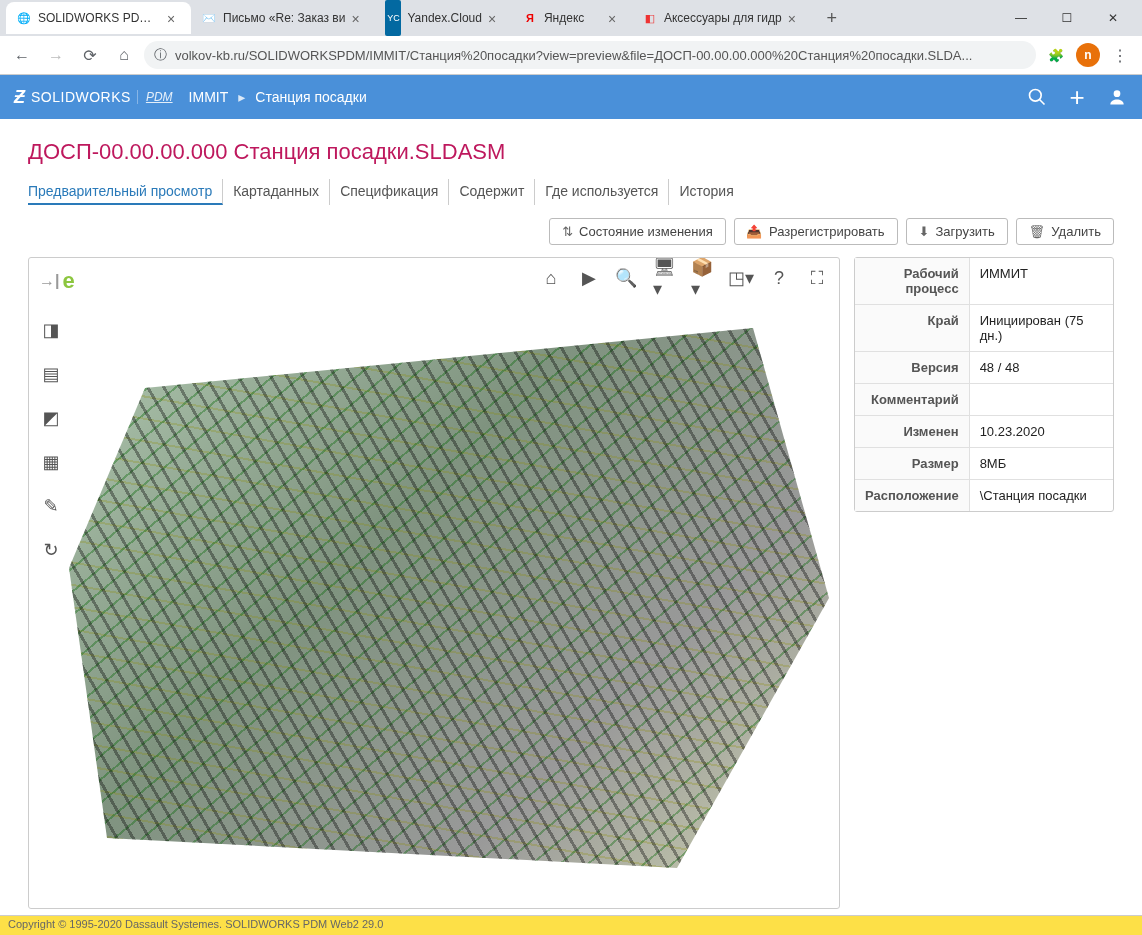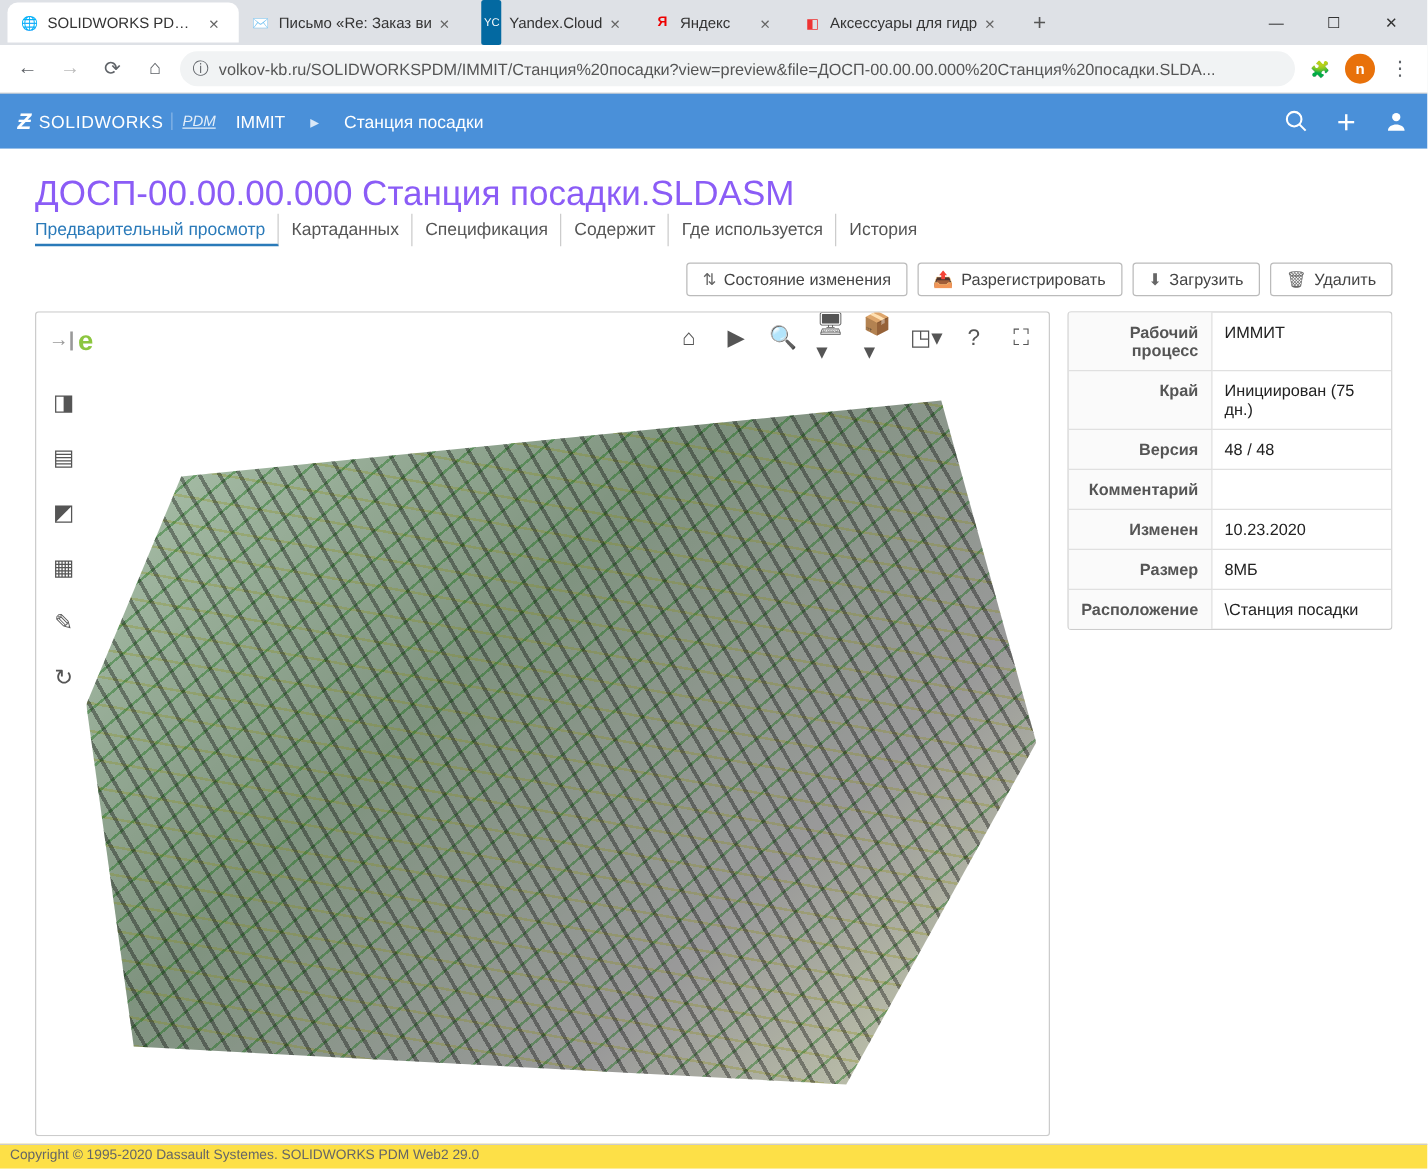--- a/index.html
+++ b/index.html
@@ -26,28 +26,28 @@
 .ext-btn { width: 28px; height: 28px; display: flex; align-items: center; justify-content: center; color: #5f6368; }
 .profile-btn { width: 24px; height: 24px; border-radius: 50%; background: #e8710a; color: #fff; display: flex; align-items: center; justify-content: center; font-size: 12px; font-weight: bold; }
 .menu-btn { width: 28px; height: 28px; display: flex; align-items: center; justify-content: center; color: #5f6368; font-size: 16px; }
 
 
 .app-header { background: #4a90d9; color: #fff; height: 44px; display: flex; align-items: center; padding: 0 14px; gap: 16px; }
 .logo { display: flex; align-items: center; gap: 6px; font-size: 14px; }
 .logo-ds { font-style: italic; font-weight: bold; font-size: 18px; }
 .logo-sw { font-weight: normal; letter-spacing: 0.5px; }
 .logo-pdm { font-style: italic; opacity: 0.85; font-size: 12px; border-left: 1px solid rgba(255,255,255,0.4); padding-left: 8px; text-decoration: underline; }
-.breadcrumb { display: flex; align-items: center; gap: 20px; font-size: 14px; }
+.breadcrumb { display: flex; align-items: center; gap: 10px; font-size: 14px; }
 .bc-sep { opacity: 0.8; }
 .header-actions { margin-left: auto; display: flex; gap: 18px; align-items: center; }
 .header-icon { width: 22px; height: 22px; display: flex; align-items: center; justify-content: center; font-size: 20px; }
 
 
 .content { flex: 1; padding: 20px 28px 6px 28px; display: flex; flex-direction: column; overflow: hidden; background: #fff; }
-.page-title { font-size: 28px; color: #8b5cf6; font-weight: 400; margin-bottom: 0; }
+.page-title { font-size: 22px; color: #be185d; font-weight: 400; margin-bottom: 14px; }
 .tabs { display: flex; gap: 0; border-bottom: 1px solid transparent; margin-bottom: 12px; font-size: 14px; }
 .tabs .tab-link { padding: 4px 10px; color: #555; border-right: 1px solid #ccc; cursor: pointer; }
 .tabs .tab-link:last-child { border-right: none; }
 .tabs .tab-link.active { color: #2a7ab9; border-bottom: 2px solid #2a7ab9; }
 .tabs .tab-link:first-child { padding-left: 0; }
 
 .action-bar { display: flex; justify-content: flex-end; gap: 8px; margin-bottom: 12px; }
 .action-btn { display: flex; align-items: center; gap: 6px; padding: 5px 12px; border: 1px solid #bbb; border-radius: 3px; background: #fff; color: #444; font-size: 13px; cursor: pointer; }
 .action-btn .btn-icon { font-size: 13px; color: #666; }
 

